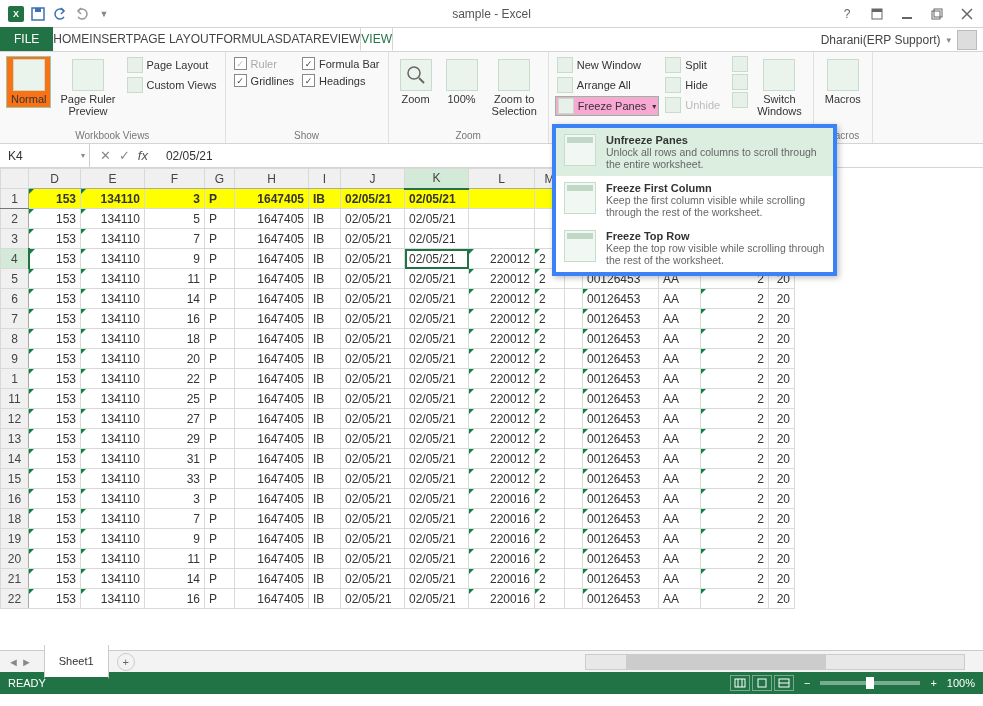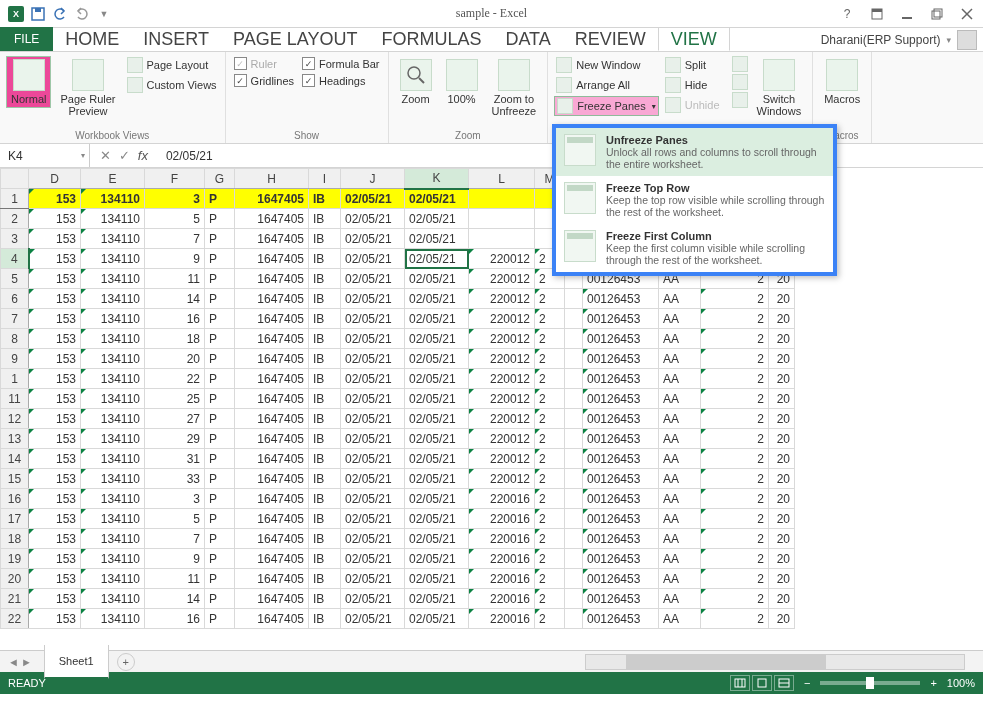--- a/index.html
+++ b/index.html
@@ -3,39 +3,39 @@
 <meta charset="utf-8">
 <style>
 * { margin: 0; padding: 0; box-sizing: border-box; font-family: "Segoe UI", Tahoma, sans-serif; }
 body { width: 983px; height: 706px; background: #fff; overflow: hidden; position: relative; font-size: 12px; color: #333; }
 
 
 .titlebar { height: 28px; background: #fff; border-bottom: 1px solid #d4d4d4; display: flex; align-items: center; position: relative; }
 .qat { display: flex; gap: 2px; padding-left: 6px; align-items: center; }
 .qat-btn { width: 20px; height: 20px; display: flex; align-items: center; justify-content: center; cursor: pointer; }
 .excel-icon { width: 16px; height: 16px; background: #217346; border-radius: 2px; display: flex; align-items: center; justify-content: center; color: #fff; font-size: 9px; font-weight: bold; }
-.title-text { position: absolute; left: 50%; transform: translateX(-50%); font-size: 12px; color: #555; font-family: Liberation Serif, serif; }
+.title-text { position: absolute; left: 50%; transform: translateX(-50%); font-size: 12px; color: #555; }
 .win-controls { position: absolute; right: 4px; display: flex; gap: 6px; align-items: center; }
 .win-btn { width: 24px; height: 20px; display: flex; align-items: center; justify-content: center; cursor: pointer; color: #666; }
 
 
 .tabstrip { height: 24px; background: #fff; display: flex; align-items: flex-end; border-bottom: 1px solid #d4d4d4; position: relative; }
 .file-tab { background: #217346; color: #fff; padding: 4px 14px; font-size: 12px; height: 24px; display: flex; align-items: center; }
-.ribbon-tab { padding: 4px 12px; font-size: 18px; color: #444; cursor: pointer; height: 24px; display: flex; align-items: center; }
+.ribbon-tab { padding: 4px 0; font-size: 12px; color: #444; cursor: pointer; height: 24px; display: flex; align-items: center; }
 .ribbon-tab.active { color: #217346; border: 1px solid #d4d4d4; border-bottom: 1px solid #fff; background: #fff; margin-bottom: -1px; }
 .user-area { position: absolute; right: 6px; top: 2px; display: flex; align-items: center; gap: 6px; font-size: 12px; color: #444; }
 .user-avatar { width: 20px; height: 20px; background: #ddd; border: 1px solid #bbb; }
 
 
 .ribbon { height: 92px; background: #f9f9f9; border-bottom: 1px solid #d4d4d4; display: flex; position: relative; }
 .ribbon-group { border-right: 1px solid #e0e0e0; padding: 4px 6px 2px 6px; display: flex; flex-direction: column; justify-content: space-between; }
 .group-label { font-size: 10px; color: #777; text-align: center; margin-top: 2px; }
 .group-body { display: flex; gap: 4px; align-items: flex-start; flex: 1; }
 .big-btn { display: flex; flex-direction: column; align-items: center; gap: 2px; padding: 2px 4px; cursor: pointer; border: 1px solid transparent; }
-.big-btn.active { background: #ec4899; border: 1px solid #9ec7a8; justify-content: space-between; }
+.big-btn.active { background: #f97316; border: 1px solid #9ec7a8; justify-content: space-between; }
 .big-icon { width: 32px; height: 32px; background: #eaf4ec; border: 1px solid #c8dccb; display: flex; align-items: center; justify-content: center; }
 .big-btn-label { font-size: 11px; text-align: center; line-height: 12px; }
 .small-items { display: flex; flex-direction: column; gap: 2px; justify-content: center; }
 .small-item { display: flex; align-items: center; gap: 4px; font-size: 11px; padding: 1px 2px; cursor: pointer; }
 .chk { width: 13px; height: 13px; border: 1px solid #888; background: #fff; display: inline-flex; align-items: center; justify-content: center; font-size: 9px; color: #444; }
 .small-icon { width: 16px; height: 16px; background: #e8f0ea; border: 1px solid #c8dccb; display: inline-block; }
 .freeze-btn { background: #f9a8d4; border: 1px solid #8fbb9a; }
 
 
 .freeze-dropdown { position: absolute; left: 552px; top: 124px; width: 285px; background: #fff; border: 4px solid #3b82f6; box-shadow: 2px 2px 6px rgba(0,0,0,0.25); z-index: 100; }
@@ -229,21 +229,21 @@
           </div>
           <div class="big-btn-label">Zoom</div>
         </div>
       <div class="big-btn">
           <div class="big-icon"></div>
           <div class="big-btn-label">100%</div>
         </div>
       <div class="big-btn">
           <div class="big-icon"></div>
           <div class="big-btn-label" style="white-space:pre-line">Zoom to
-Unfreeze</div>
+Selection</div>
         </div>
     </div>
     <div class="group-label">Zoom</div>
   </div>
 
   <div class="ribbon-group" style="flex:0 0 auto">
     <div class="group-body">
       <div class="small-items">
         <div class="small-item">
             <span class="small-icon"></span>
@@ -308,29 +308,29 @@
     <div class="dd-item highlight">
       <div class="dd-icon"></div>
       <div class="dd-text">
         <div class="dd-title">Unfreeze Panes</div>
         <div class="dd-desc">Unlock all rows and columns to scroll through the entire worksheet.</div>
       </div>
     </div>
     <div class="dd-item">
       <div class="dd-icon"></div>
       <div class="dd-text">
-        <div class="dd-title">Freeze Top Row</div>
-        <div class="dd-desc">Keep the top row visible while scrolling through the rest of the worksheet.</div>
+        <div class="dd-title">Freeze First Column</div>
+        <div class="dd-desc">Keep the first column visible while scrolling through the rest of the worksheet.</div>
       </div>
     </div>
     <div class="dd-item">
       <div class="dd-icon"></div>
       <div class="dd-text">
-        <div class="dd-title">Freeze First Column</div>
-        <div class="dd-desc">Keep the first column visible while scrolling through the rest of the worksheet.</div>
+        <div class="dd-title">Freeze Top Row</div>
+        <div class="dd-desc">Keep the top row visible while scrolling through the rest of the worksheet.</div>
       </div>
     </div>
   </div>
 
 <div class="namebox-row">
   <div class="namebox">
       <span>K4</span>
       <span style="font-size:8px;color:#888">▾</span>
     </div>
   <div class="fx-area">
@@ -630,38 +630,20 @@
           <td class="txt green-tri">00126453</td>
           <td class="txt">AA</td>
           <td class="num green-tri">2</td>
           <td class="num">20</td>
         </tr>
         <tr>
           <th class="rowhdr">16</th>
           <td class="num green-tri">153</td>
           <td class="num green-tri">134110</td>
           <td class="num">3</td>
-          <td class="txt">P</td>
-          <td class="num">1647405</td>
-          <td class="txt">IB</td>
-          <td class="txt">02/05/21</td>
-          <td class="txt">02/05/21</td>
-          <td class="num green-tri">220016</td>
-          <td class="txt green-tri">2</td>
-          <td class="txt"></td>
-          <td class="txt green-tri">00126453</td>
-          <td class="txt">AA</td>
-          <td class="num green-tri">2</td>
-          <td class="num">20</td>
-        </tr>
-        <tr>
-          <th class="rowhdr">17</th>
-          <td class="num green-tri">153</td>
-          <td class="num green-tri">134110</td>
-          <td class="num">5</td>
           <td class="txt">P</td>
           <td class="num">1647405</td>
           <td class="txt">IB</td>
           <td class="txt">02/05/21</td>
           <td class="txt">02/05/21</td>
           <td class="num green-tri">220016</td>
           <td class="txt green-tri">2</td>
           <td class="txt"></td>
           <td class="txt green-tri">00126453</td>
           <td class="txt">AA</td>

